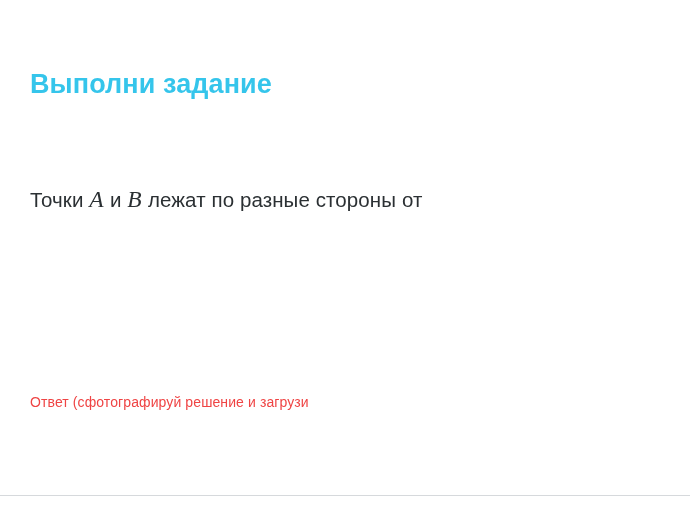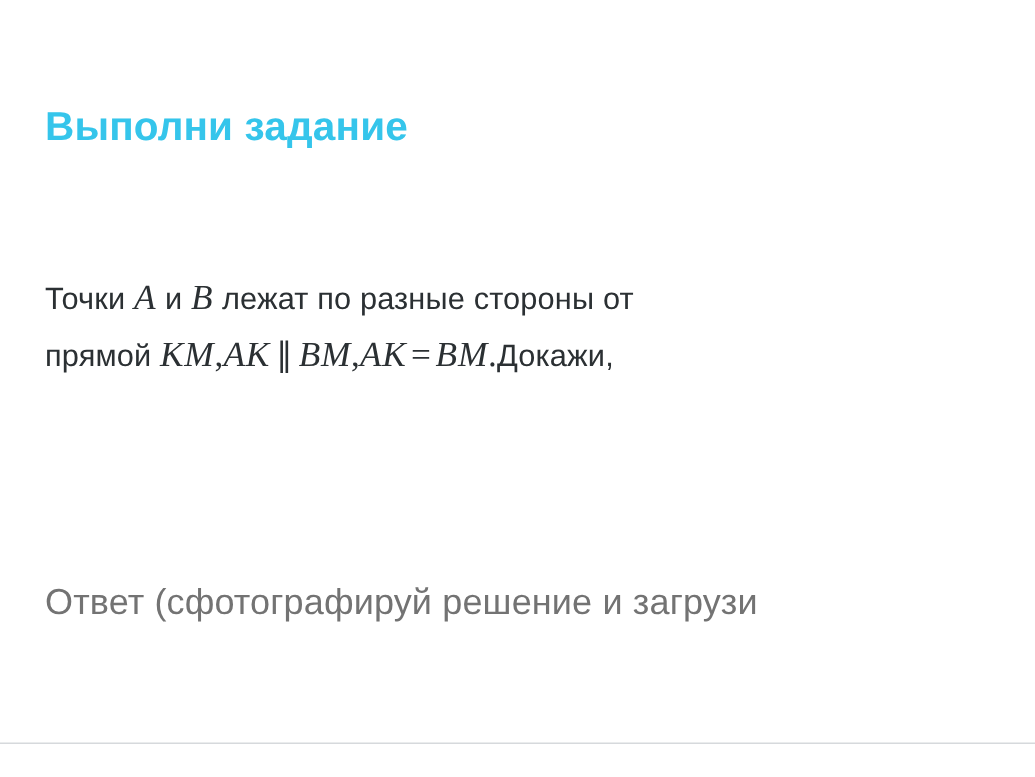--- a/index.html
+++ b/index.html
@@ -98,23 +98,23 @@
     font-size: 22px;
     padding: 0 4px;
   }
 
   .answer-prompt {
     position: absolute;
     left: 30px;
     top: 382px;
     width: 645px;
     font-family: "Liberation Sans", sans-serif;
-    font-size: 24px;
+    font-size: 14px;
     line-height: 40px;
-    color: #737373;
+    color: #ef4444;
     letter-spacing: 0.1px;
   }
   .answer-prompt .ln {
     display: block;
     white-space: nowrap;
   }
 
   .bottom-divider {
     position: absolute;
     left: 0;
@@ -139,21 +139,20 @@
 <div class="page">
 
   <div class="task-card">
 
     <div class="task-title">Выполни задание</div>
 
     <div class="task-body">
 
       <span class="ln"><span>Точки </span><span class="m">A</span><span> и </span><span class="m">B</span><span> лежат по разные стороны от</span></span>
 
-      <span class="ln"><span>прямой </span><span class="m">KM</span><span class="mr">,</span><span class="m">AK</span><span class="par">∥</span><span class="m">BM</span><span class="mr">,</span><span class="m">AK</span><span class="op">=</span><span class="m">BM</span><span class="mr">.</span><span>Докажи,</span></span>
 
 
 
     </div>
 
     <div class="answer-prompt">
       <span class="ln">Ответ (сфотографируй решение и загрузи</span>
     </div>
 
   </div>

